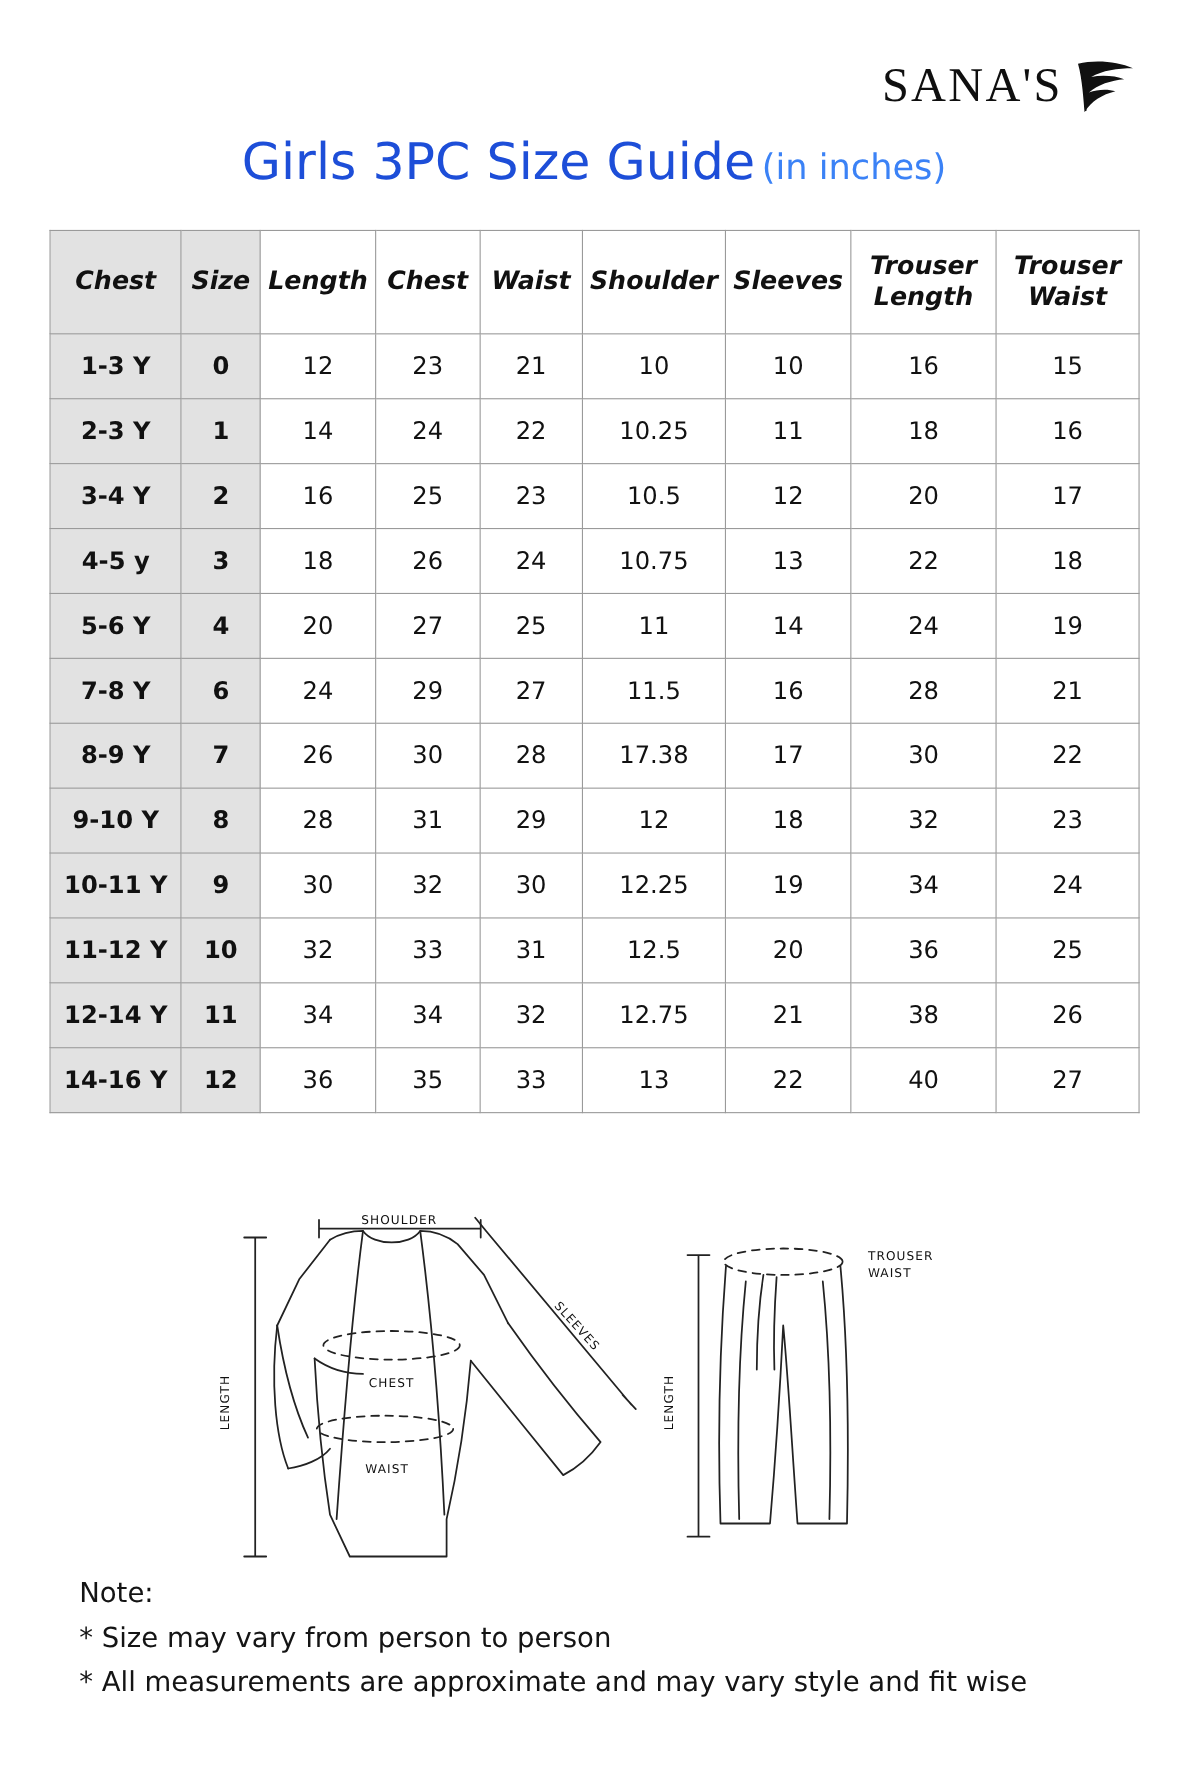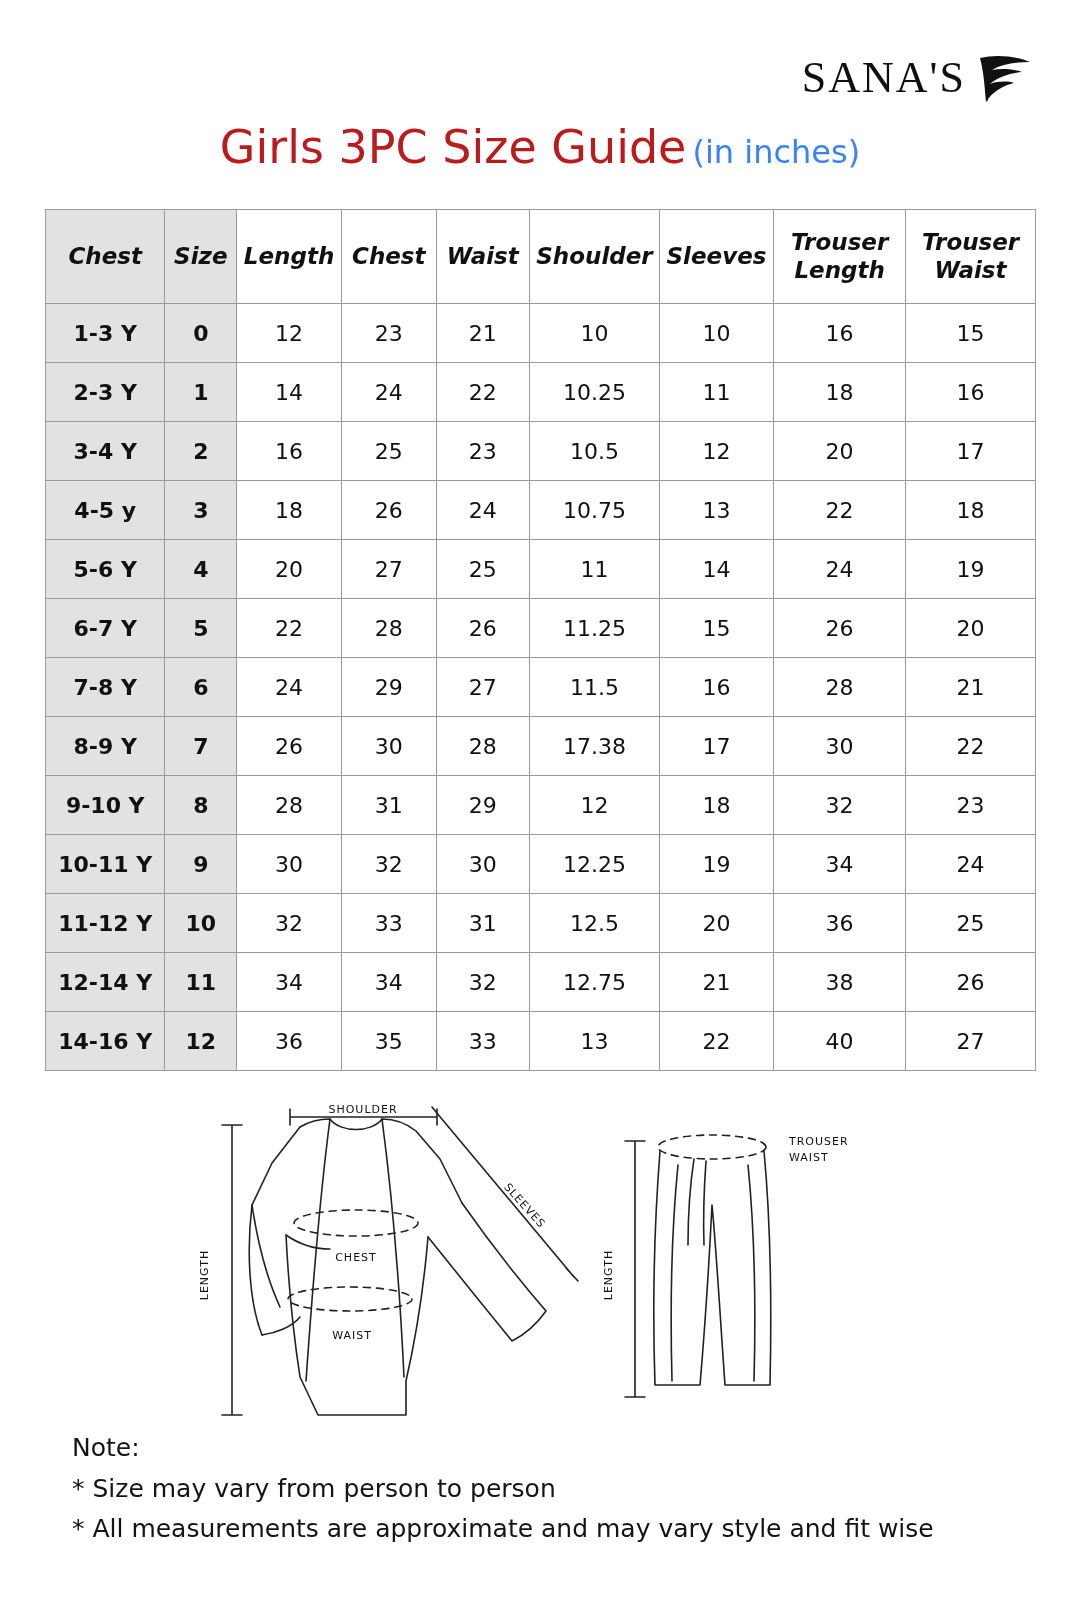--- a/index.html
+++ b/index.html
@@ -52,21 +52,21 @@
     top: 120px;
     left: 0;
     width: 1080px;
     text-align: center;
     white-space: nowrap;
   }
   .title-main {
     font-family: "DejaVu Sans", sans-serif;
     font-size: 46px;
     font-weight: 400;
-    color: #b91c1c;
+    color: #1d4ed8;
     letter-spacing: 0px;
   }
   .title-sub {
     font-family: "DejaVu Sans", sans-serif;
     font-size: 32px;
     font-weight: 400;
     color: #3b82f6;
     margin-left: 6px;
   }
 
@@ -252,31 +252,20 @@
             <td class="sizecol">4</td>
             <td>20</td>
             <td>27</td>
             <td>25</td>
             <td>11</td>
             <td>14</td>
             <td>24</td>
             <td>19</td>
           </tr>
           <tr>
-            <td class="ages">6-7 Y</td>
-            <td class="sizecol">5</td>
-            <td>22</td>
-            <td>28</td>
-            <td>26</td>
-            <td>11.25</td>
-            <td>15</td>
-            <td>26</td>
-            <td>20</td>
-          </tr>
-          <tr>
             <td class="ages">7-8 Y</td>
             <td class="sizecol">6</td>
             <td>24</td>
             <td>29</td>
             <td>27</td>
             <td>11.5</td>
             <td>16</td>
             <td>28</td>
             <td>21</td>
           </tr>

